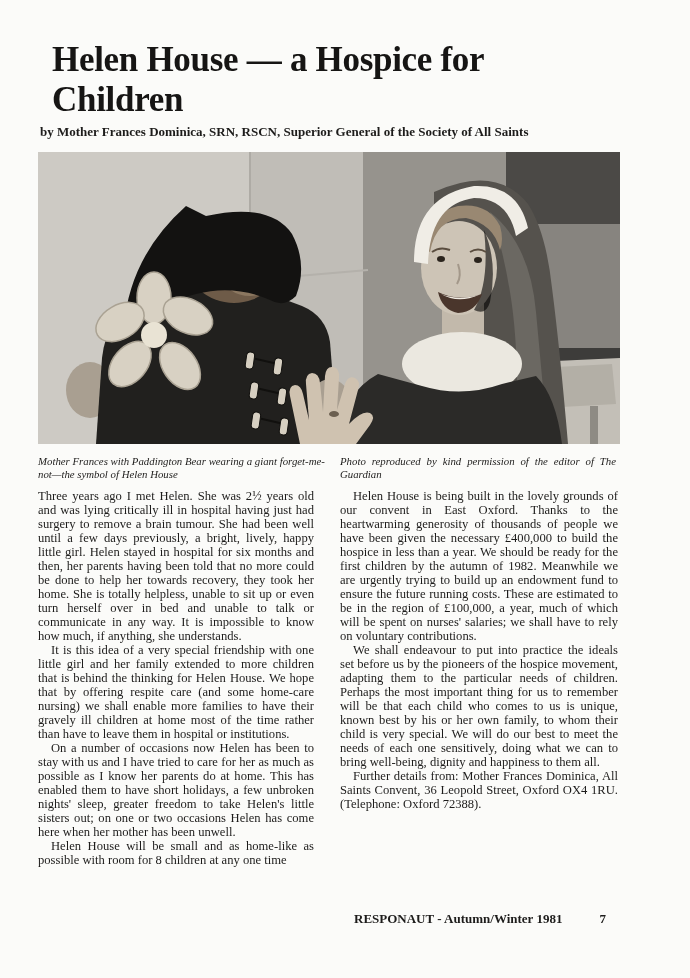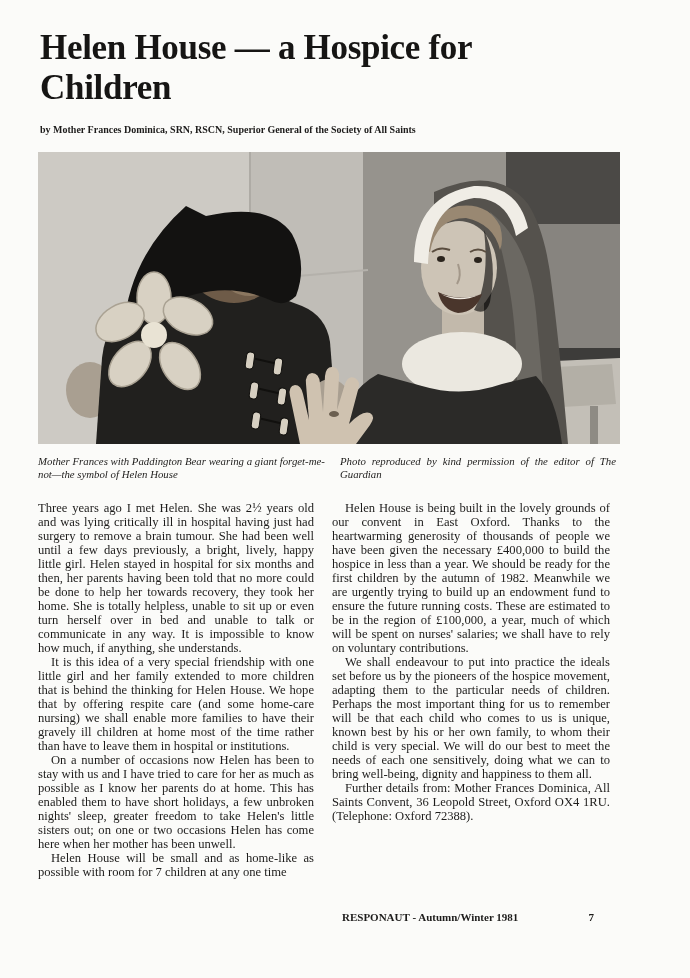--- a/index.html
+++ b/index.html
@@ -7,56 +7,56 @@
     position:relative;
     width:690px; height:978px;
     margin:0 auto;
     background:#fbfbf9;
     font-family:"Liberation Serif", serif;
     color:#1d1c1b;
     overflow:hidden;
   }
   .title {
     position:absolute; left:40px; top:28px; width:560px;
-    margin:0;
+    margin:12px;
     font-size:35px; font-weight:bold; line-height:1.13;
     letter-spacing:-0.3px;
     color:#161514;
   }
   .byline {
     position:absolute; left:40px; top:124px; width:610px;
-    font-size:10px; font-weight:bold;
+    font-size:13px; font-weight:bold;
   }
   .photo-wrap {
     position:absolute; left:38px; top:152px; width:582px; height:292px;
     background:#c9c6c1;
   }
   .photo-wrap svg { display:block; }
   .caption {
     position:absolute; top:455px;
     font-style:italic; font-size:10.8px; line-height:1.22;
   }
   .caption.left  { left:38px;  width:298px; }
   .caption.right { left:340px; width:276px; text-align:justify; }
   .columns {
     position:absolute; left:38px; top:489px; width:580px;
-    display:flex; gap:18px;margin-top:12px;
+    display:flex; gap:26px;
   }
   .col { width:276px; }
   .col.right { width:278px; }
   .col p {
     margin:0;
     font-size:12.6px; line-height:14px;
     text-align:justify;
   }
   .col p.indent { text-indent:13px; }
   .footer {
-    position:absolute; left:324px; top:911px; width:278px;
+    position:absolute; left:336px; top:911px; width:278px;
     display:flex; align-items:baseline;
-    font-weight:bold; font-size:11px;
+    font-weight:bold; font-size:13px;
   }
   .footer .journal { margin-left:18px; }
   .footer .pageno  { margin-left:auto; margin-right:8px; }
 </style>
 </head>
 <body>
 
 <div class="page">
 
   <h1 class="title">Helen House — a Hospice for Children</h1>
@@ -143,21 +143,21 @@
   </div>
 
   <div class="caption right">Photo reproduced by kind permission of the editor of The Guardian</div>
   <div class="caption left">Mother Frances with Paddington Bear wearing a giant forget-me-not—the symbol of Helen House</div>
 
   <div class="columns">
     <div class="col left">
       <p>Three years ago I met Helen. She was 2½ years old and was lying critically ill in hospital having just had surgery to remove a brain tumour. She had been well until a few days previously, a bright, lively, happy little girl. Helen stayed in hospital for six months and then, her parents having been told that no more could be done to help her towards recovery, they took her home. She is totally helpless, unable to sit up or even turn herself over in bed and unable to talk or communicate in any way. It is impossible to know how much, if anything, she understands.</p>
       <p class="indent">It is this idea of a very special friendship with one little girl and her family extended to more children that is behind the thinking for Helen House. We hope that by offering respite care (and some home-care nursing) we shall enable more families to have their gravely ill children at home most of the time rather than have to leave them in hospital or institutions.</p>
       <p class="indent">On a number of occasions now Helen has been to stay with us and I have tried to care for her as much as possible as I know her parents do at home. This has enabled them to have short holidays, a few unbroken nights' sleep, greater freedom to take Helen's little sisters out; on one or two occasions Helen has come here when her mother has been unwell.</p>
-      <p class="indent">Helen House will be small and as home-like as possible with room for 7 children at any one time</p>
+      <p class="indent">Helen House will be small and as home-like as possible with room for 8 children at any one time</p>
     </div>
     <div class="col right">
       <p class="indent">Helen House is being built in the lovely grounds of our convent in East Oxford. Thanks to the heartwarming generosity of thousands of people we have been given the necessary £400,000 to build the hospice in less than a year. We should be ready for the first children by the autumn of 1982. Meanwhile we are urgently trying to build up an endowment fund to ensure the future running costs. These are estimated to be in the region of £100,000, a year, much of which will be spent on nurses' salaries; we shall have to rely on voluntary contributions.</p>
       <p class="indent">We shall endeavour to put into practice the ideals set before us by the pioneers of the hospice movement, adapting them to the particular needs of children. Perhaps the most important thing for us to remember will be that each child who comes to us is unique, known best by his or her own family, to whom their child is very special. We will do our best to meet the needs of each one sensitively, doing what we can to bring well-being, dignity and happiness to them all.</p>
       <p class="indent">Further details from: Mother Frances Dominica, All Saints Convent, 36 Leopold Street, Oxford OX4 1RU. (Telephone: Oxford 72388).</p>
     </div>
   </div>
 
   <div class="footer">
     <span class="journal">RESPONAUT - Autumn/Winter 1981</span>

